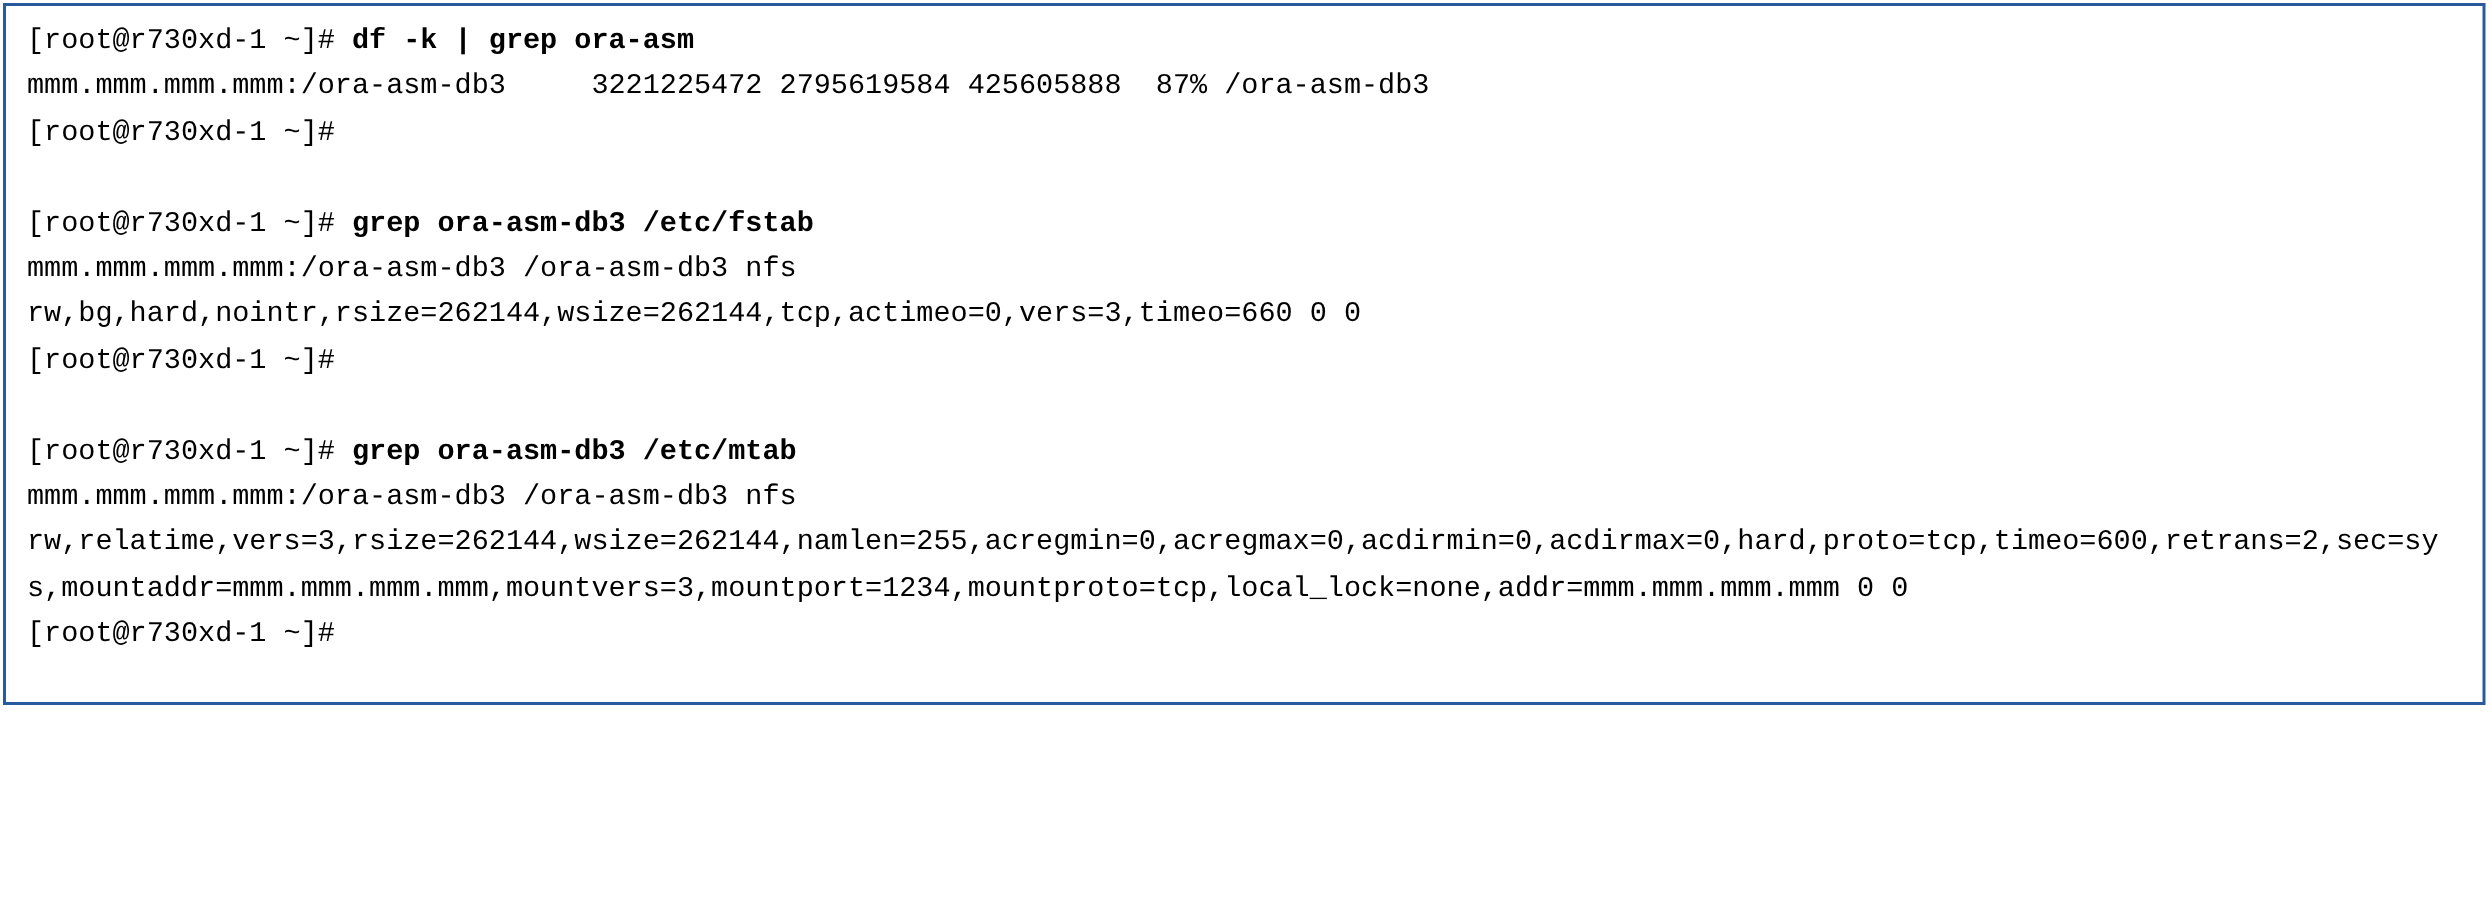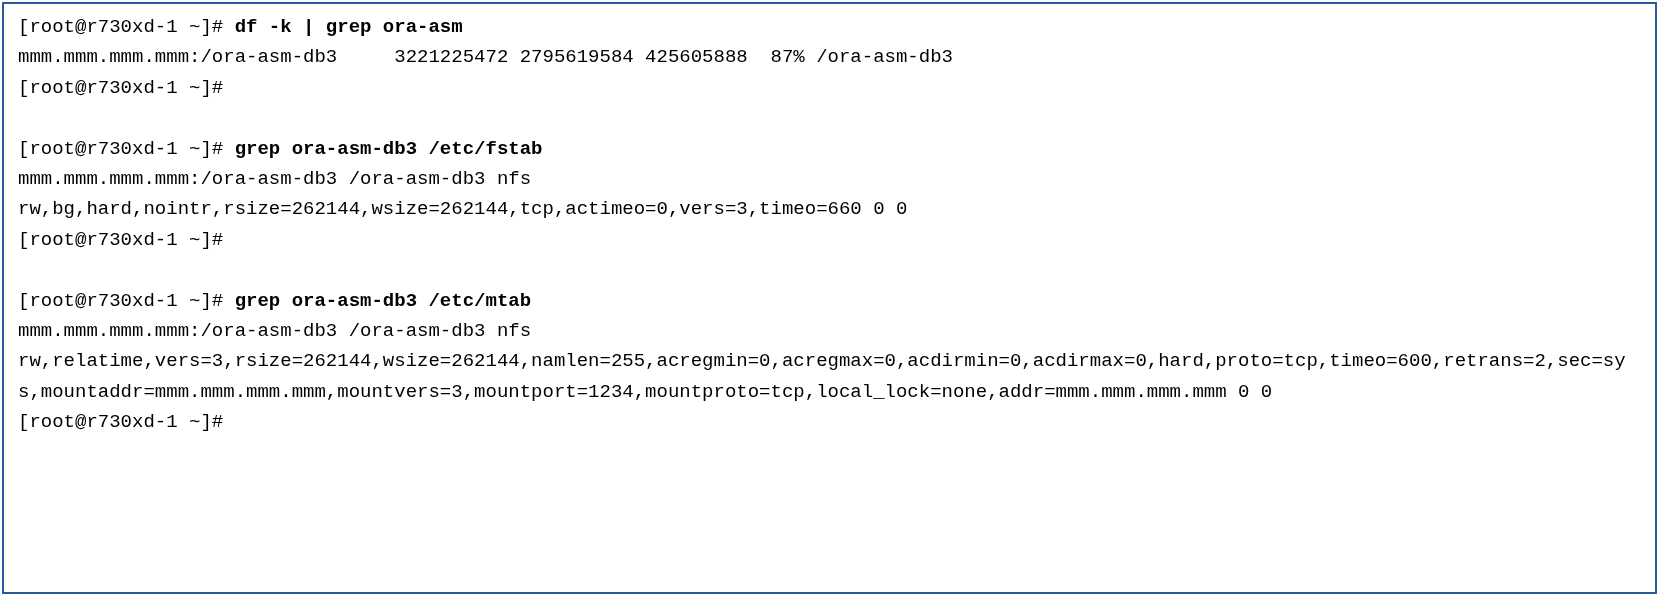--- a/index.html
+++ b/index.html
@@ -10,21 +10,21 @@
       line-height: 1.6;
       color: #000;
       background: #fff;
     }
     .terminal-box {
       border: 2px solid #2a5a9e;
       margin: 2px;
       padding: 8px 14px;
       box-sizing: border-box;
       width: 1655px;
-      height: 592px;
+      height: 468px;
       white-space: pre-wrap;
       word-break: break-all;
     }
     .line {
       display: block;
     }
     .prompt {
       font-weight: normal;
     }
     .cmd {

